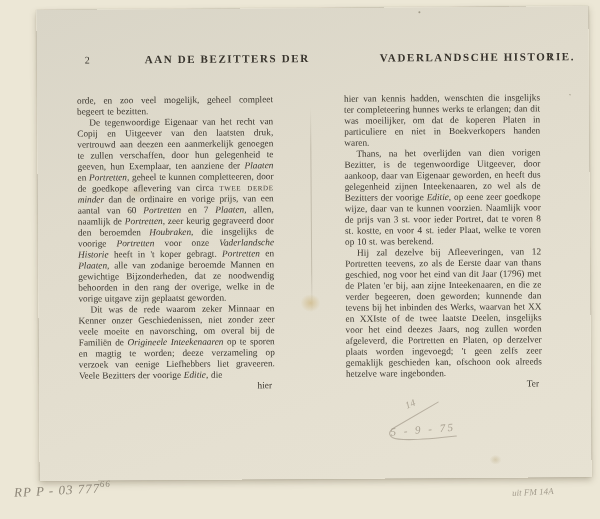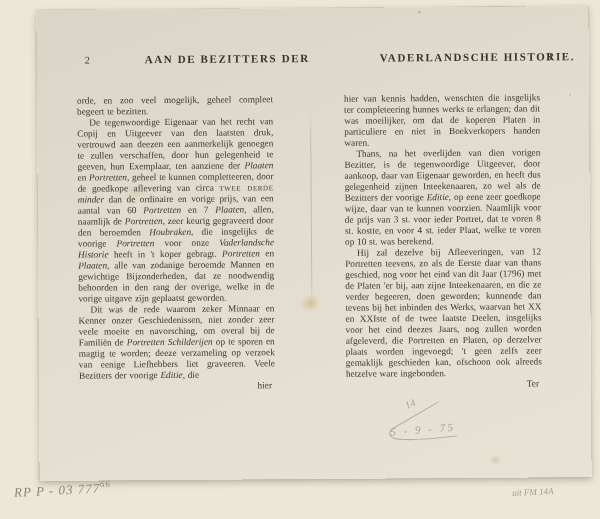--- a/index.html
+++ b/index.html
@@ -71,21 +71,21 @@
   <div class="speck speck-2"></div>
 
   <section class="page page-left">
     <div class="page-head">
       <span class="pagenum">2</span>
       <span class="running-title">AAN DE BEZITTERS DER</span>
     </div>
     <div class="text-block">
     <p class="">orde, en zoo veel mogelijk, geheel compleet begeert te bezitten.</p>
         <p class="indent">De tegenwoordige Eigenaar van het recht van Copij en Uitgeever van den laatsten druk, vertrouwd aan deezen een aanmerkelijk genoegen te zullen verschaffen, door hun gelegenheid te geeven, hun Exemplaar, ten aanziene der <span class="it">Plaaten</span> en <span class="it">Portretten</span>, geheel te kunnen completteeren, door de goedkope aflevering van circa <span class="sc">twee derde</span> <span class="it">minder</span> dan de ordinaire en vorige prijs, van een aantal van 60 <span class="it">Portretten</span> en 7 <span class="it">Plaaten</span>, allen, naamlijk de <span class="it">Portretten</span>, zeer keurig gegraveerd door den beroemden <span class="it">Houbraken</span>, die insgelijks de voorige <span class="it">Portretten</span> voor onze <span class="it">Vaderlandsche Historie</span> heeft in 't koper gebragt. <span class="it">Portretten</span> en <span class="it">Plaaten</span>, alle van zodanige beroemde Mannen en gewichtige Bijzonderheden, dat ze noodwendig behoorden in den rang der overige, welke in de vorige uitgave zijn geplaatst geworden.</p>
-        <p class="indent">Dit was de rede waarom zeker Minnaar en Kenner onzer Geschiedenissen, niet zonder zeer veele moeite en navorsching, om overal bij de Familiën de <span class="it">Portretten Schilderijen</span> op te sporen en magtig te worden; deeze verzameling op verzoek van eenige Liefhebbers liet graveeren. Veele Bezitters der voorige <span class="it">Editie</span>, die</p>
+        <p class="indent">Dit was de rede waarom zeker Minnaar en Kenner onzer Geschiedenissen, niet zonder zeer veele moeite en navorsching, om overal bij de Familiën de <span class="it">Origineele Inteekenaaren</span> op te sporen en magtig te worden; deeze verzameling op verzoek van eenige Liefhebbers liet graveeren. Veele Bezitters der voorige <span class="it">Editie</span>, die</p>
         <div class="catchword">hier</div>
       </div>
   </section>
 
   <section class="page page-right">
     <div class="page-head">
       <span class="running-title">VADERLANDSCHE HISTORIE.</span>
       <span class="pagenum">3</span>
     </div>
     <div class="text-block">

